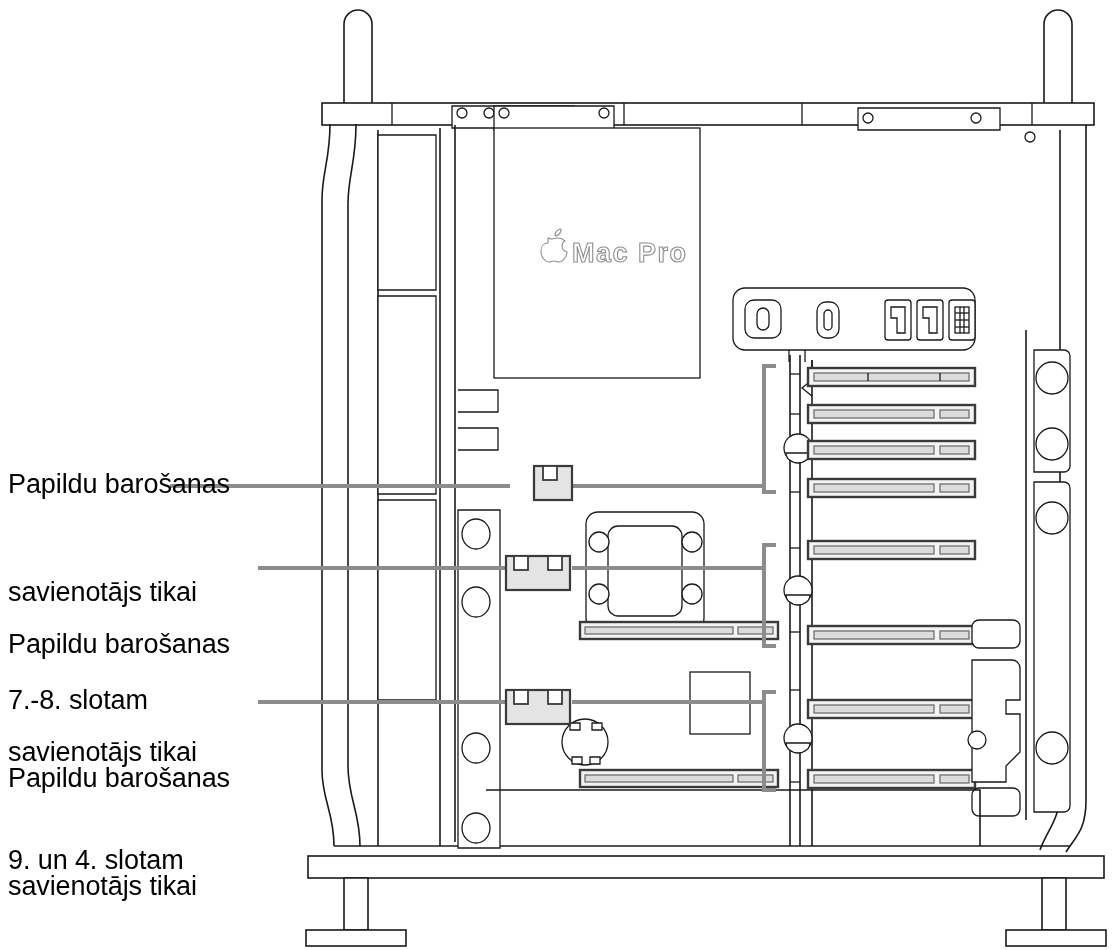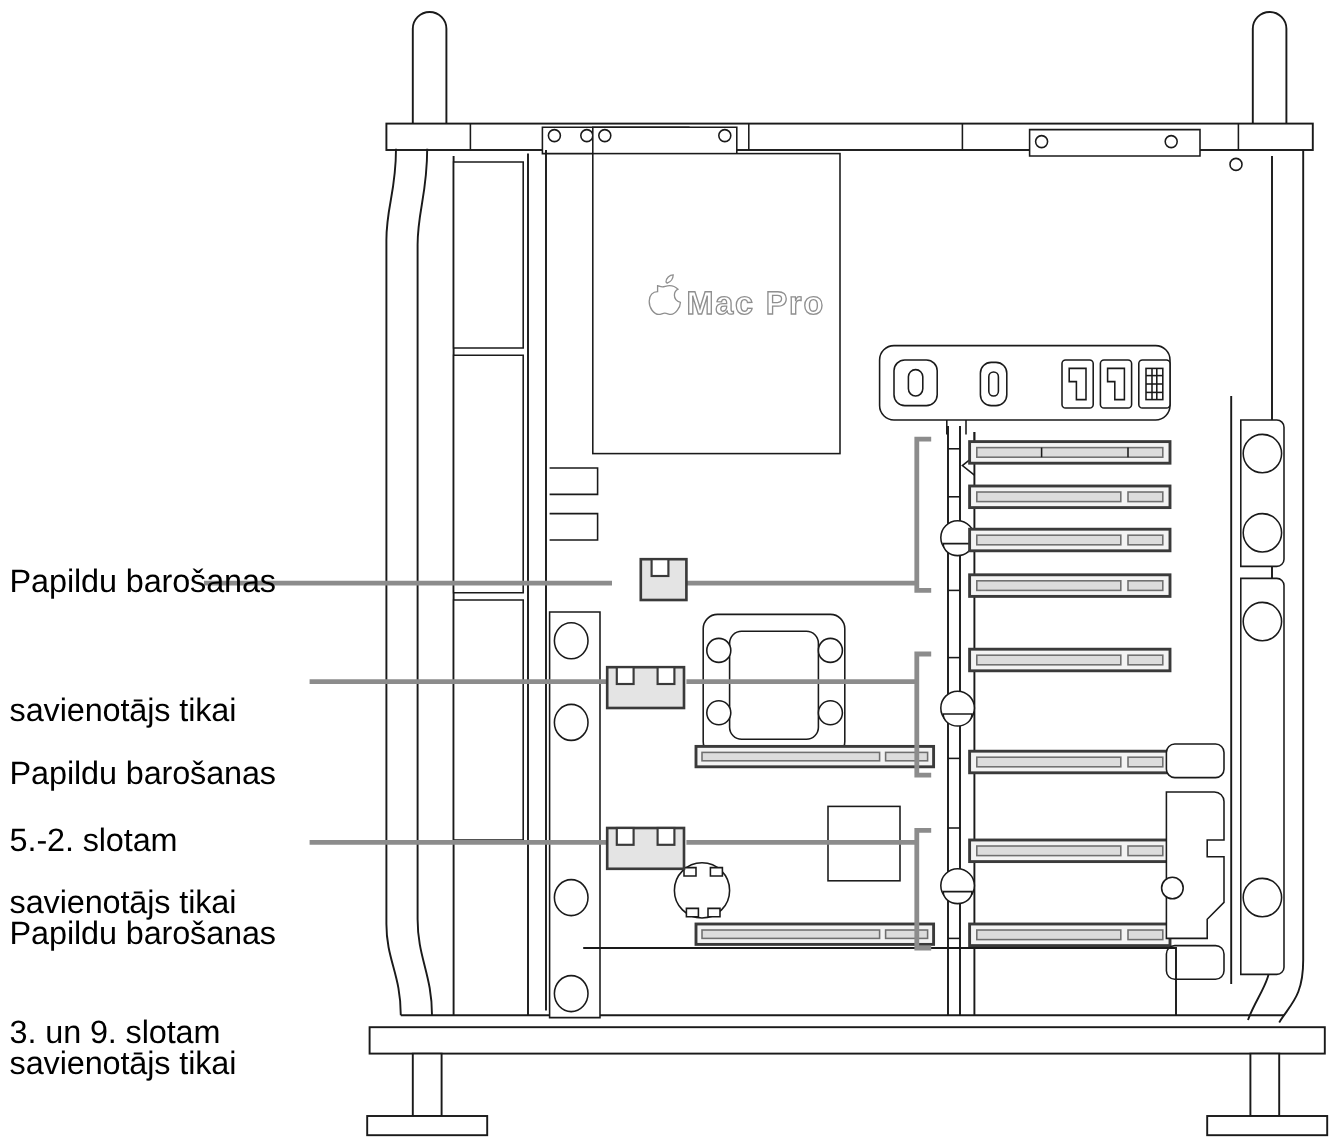--- a/index.html
+++ b/index.html
@@ -338,27 +338,27 @@
     <g>
       <rect class="conn" x="506" y="690" width="64" height="34"></rect>
       <rect class="connN" x="514" y="690" width="14" height="14"></rect>
       <rect class="connN" x="548" y="690" width="14" height="14"></rect>
     </g>
   </svg>
 
   <div class="callout-block" style="left:8px; top:394px;">
     <span class="callout-line">Papildu barošanas</span>
     <span class="callout-line">savienotājs tikai</span>
-    <span class="callout-line">5.-2. slotam</span>
+    <span class="callout-line">7.-8. slotam</span>
   </div>
 
   <div class="callout-block" style="left:8px; top:554px;">
     <span class="callout-line">Papildu barošanas</span>
     <span class="callout-line">savienotājs tikai</span>
-    <span class="callout-line">3. un 9. slotam</span>
+    <span class="callout-line">9. un 4. slotam</span>
   </div>
 
   <div class="callout-block" style="left:8px; top:688px;">
     <span class="callout-line">Papildu barošanas</span>
     <span class="callout-line">savienotājs tikai</span>
     
   </div>
 
 </div>
 

